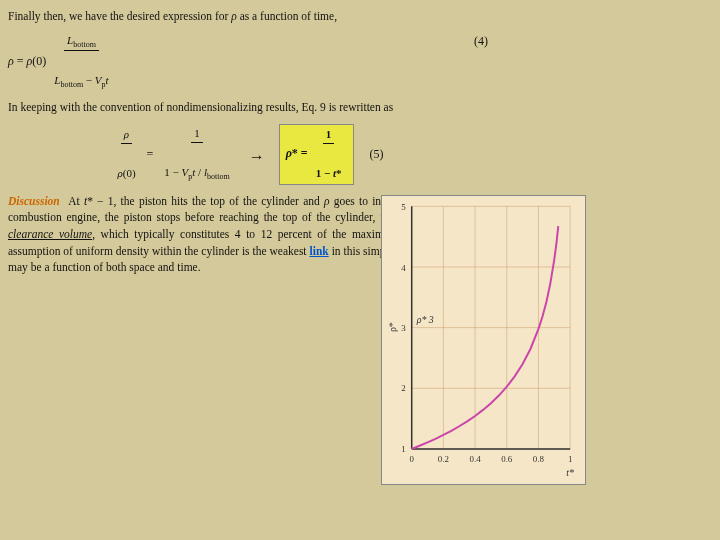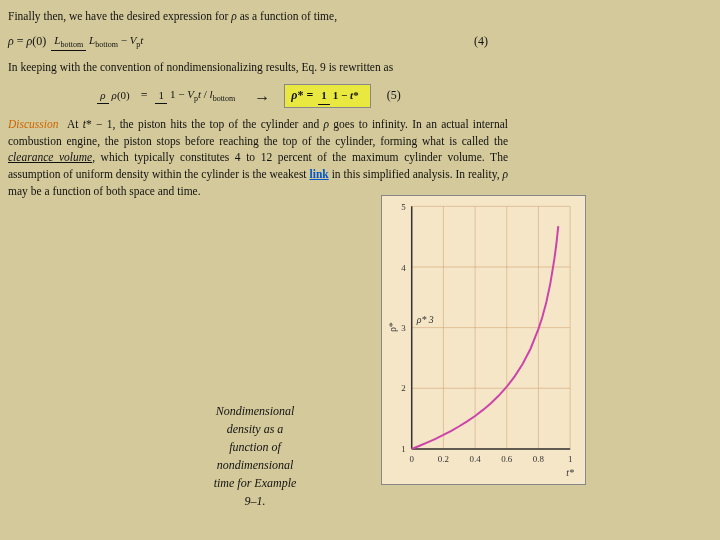--- a/index.html
+++ b/index.html
@@ -37,35 +37,36 @@
     }
 
     .equation-block {
       text-align: left;
       margin: 8px 0;
       font-size: 12px;
     }
 
     .fraction {
       display: inline-flex;
-      flex-direction: row;
+      flex-direction: column;
       align-items: center;
       vertical-align: middle;
       margin: 0 2px;
     }
 
     .fraction .num {
       border-bottom: 1px solid #111;
       padding: 0 3px;
       font-size: 11px;
     }
 
     .fraction .den {
       padding: 0 3px;
       font-size: 11px;
+      margin-top: 22px;
     }
 
     .eq-number {
       float: right;
       margin-right: 20px;
     }
 
     .arrow {
       font-size: 16px;
       vertical-align: middle;
@@ -76,21 +77,21 @@
       display: inline-block;
       background-color: #e8e840;
       border: 1px solid #888;
       padding: 2px 6px;
       font-weight: bold;
       font-size: 12px;
       vertical-align: middle;
     }
 
     .discussion-label {
-      font-weight: normal;
+      font-weight: bold;
       font-style: italic;
       color: #cc6600;
     }
 
     .link-text {
       color: #0055cc;
       text-decoration: underline;
       font-weight: bold;
     }
 
@@ -171,28 +172,20 @@
     </div>
 
 
     <p>
       <span class="discussion-label">Discussion</span>
       &nbsp;At <span class="math-italic">t</span>* − 1, the piston hits the top of the cylinder and <span class="math-italic">ρ</span> goes to infinity. In an actual internal combustion engine, the piston stops before reaching the top of the cylinder, forming what is called the <span class="math-italic" style="text-decoration:underline;">clearance volume</span>, which typically constitutes 4 to 12 percent of the maximum cylinder volume. The assumption of uniform density within the cylinder is the weakest <span class="link-text">link</span> in this simplified analysis. In reality, <span class="math-italic">ρ</span> may be a function of both space and time.
     </p>
 
   </div>
 
-  <div class="caption-box">
-    <span>Nondimensional</span><br>
-    <span>density as a</span><br>
-    <span>function of</span><br>
-    <span>nondimensional</span><br>
-    <span>time for Example</span><br>
-    <span>9–1.</span>
-  </div>
 
   <div class="graph-area">
     <svg class="graph-svg" viewBox="0 0 205 290" xmlns="http://www.w3.org/2000/svg">
 
       <rect width="205" height="290" fill="#f5e6c8"></rect>
 
       <line x1="30" y1="10" x2="30" y2="255" stroke="#cc9966" stroke-width="0.5"></line>
       <line x1="62" y1="10" x2="62" y2="255" stroke="#cc9966" stroke-width="0.5"></line>
       <line x1="94" y1="10" x2="94" y2="255" stroke="#cc9966" stroke-width="0.5"></line>
       <line x1="126" y1="10" x2="126" y2="255" stroke="#cc9966" stroke-width="0.5"></line>

